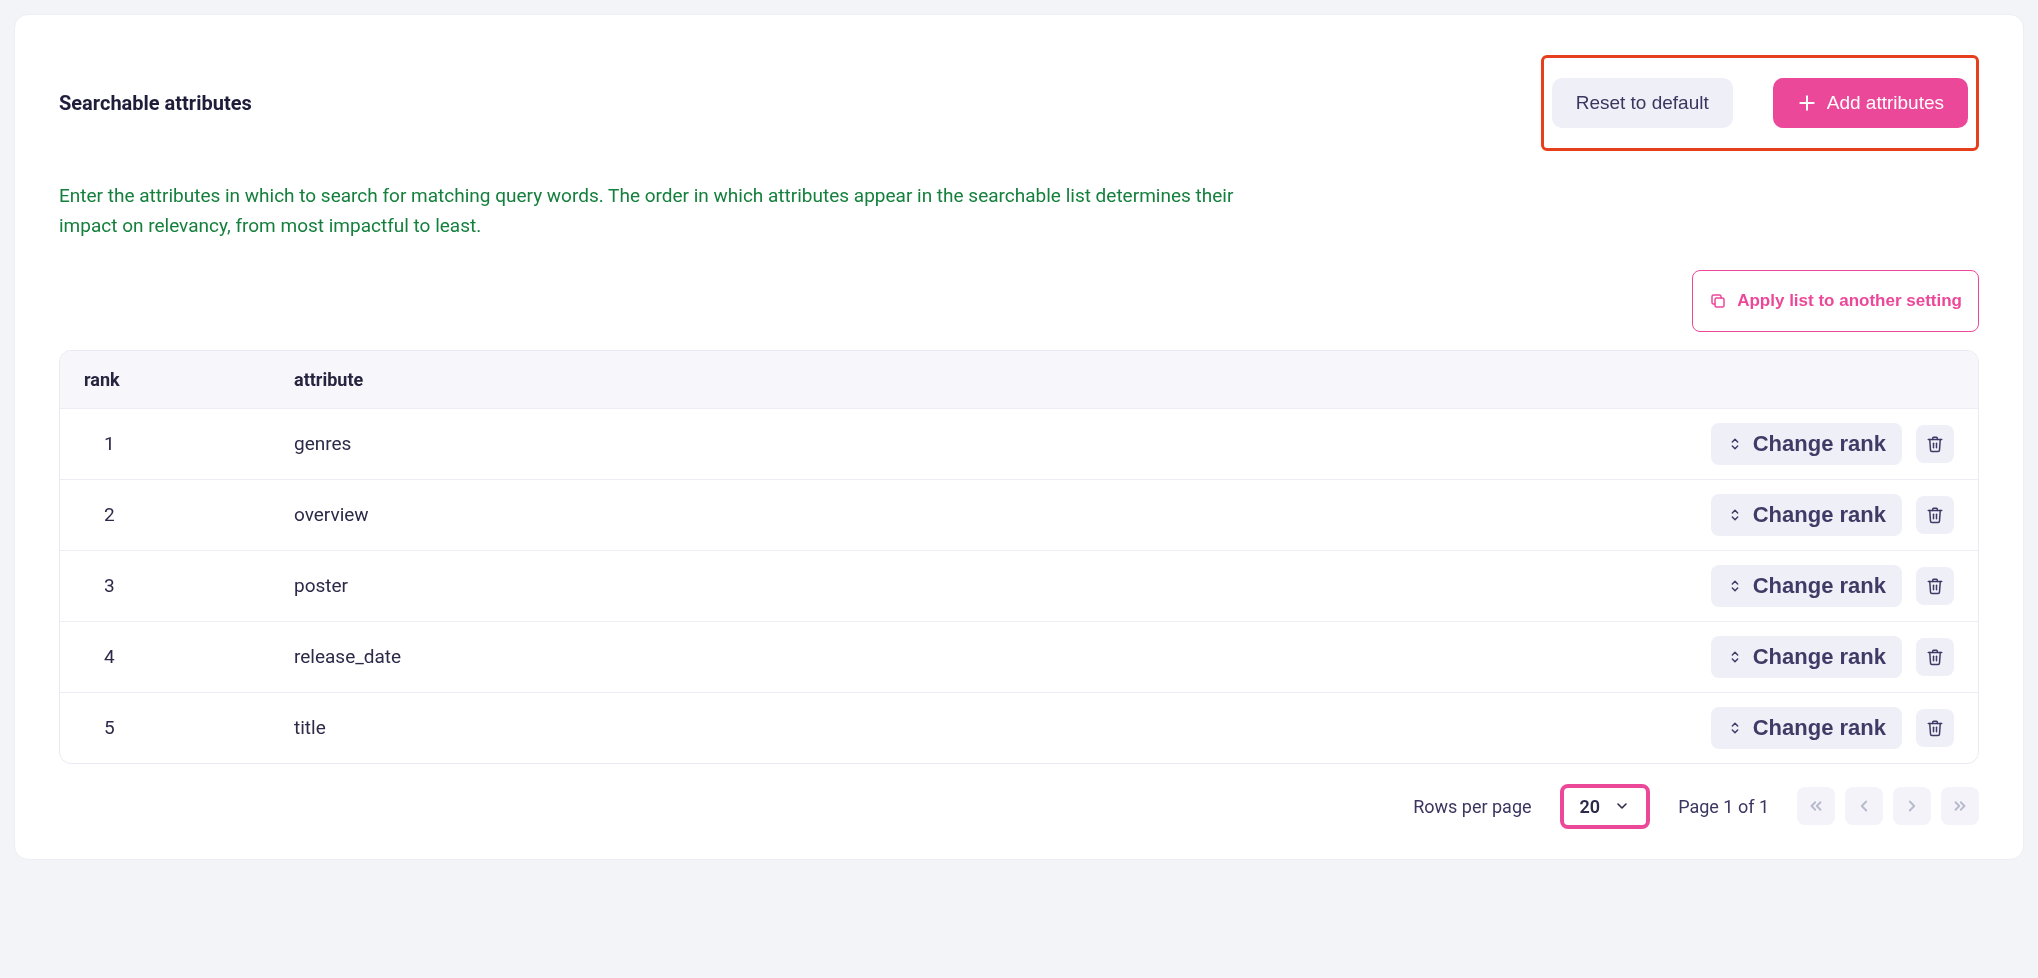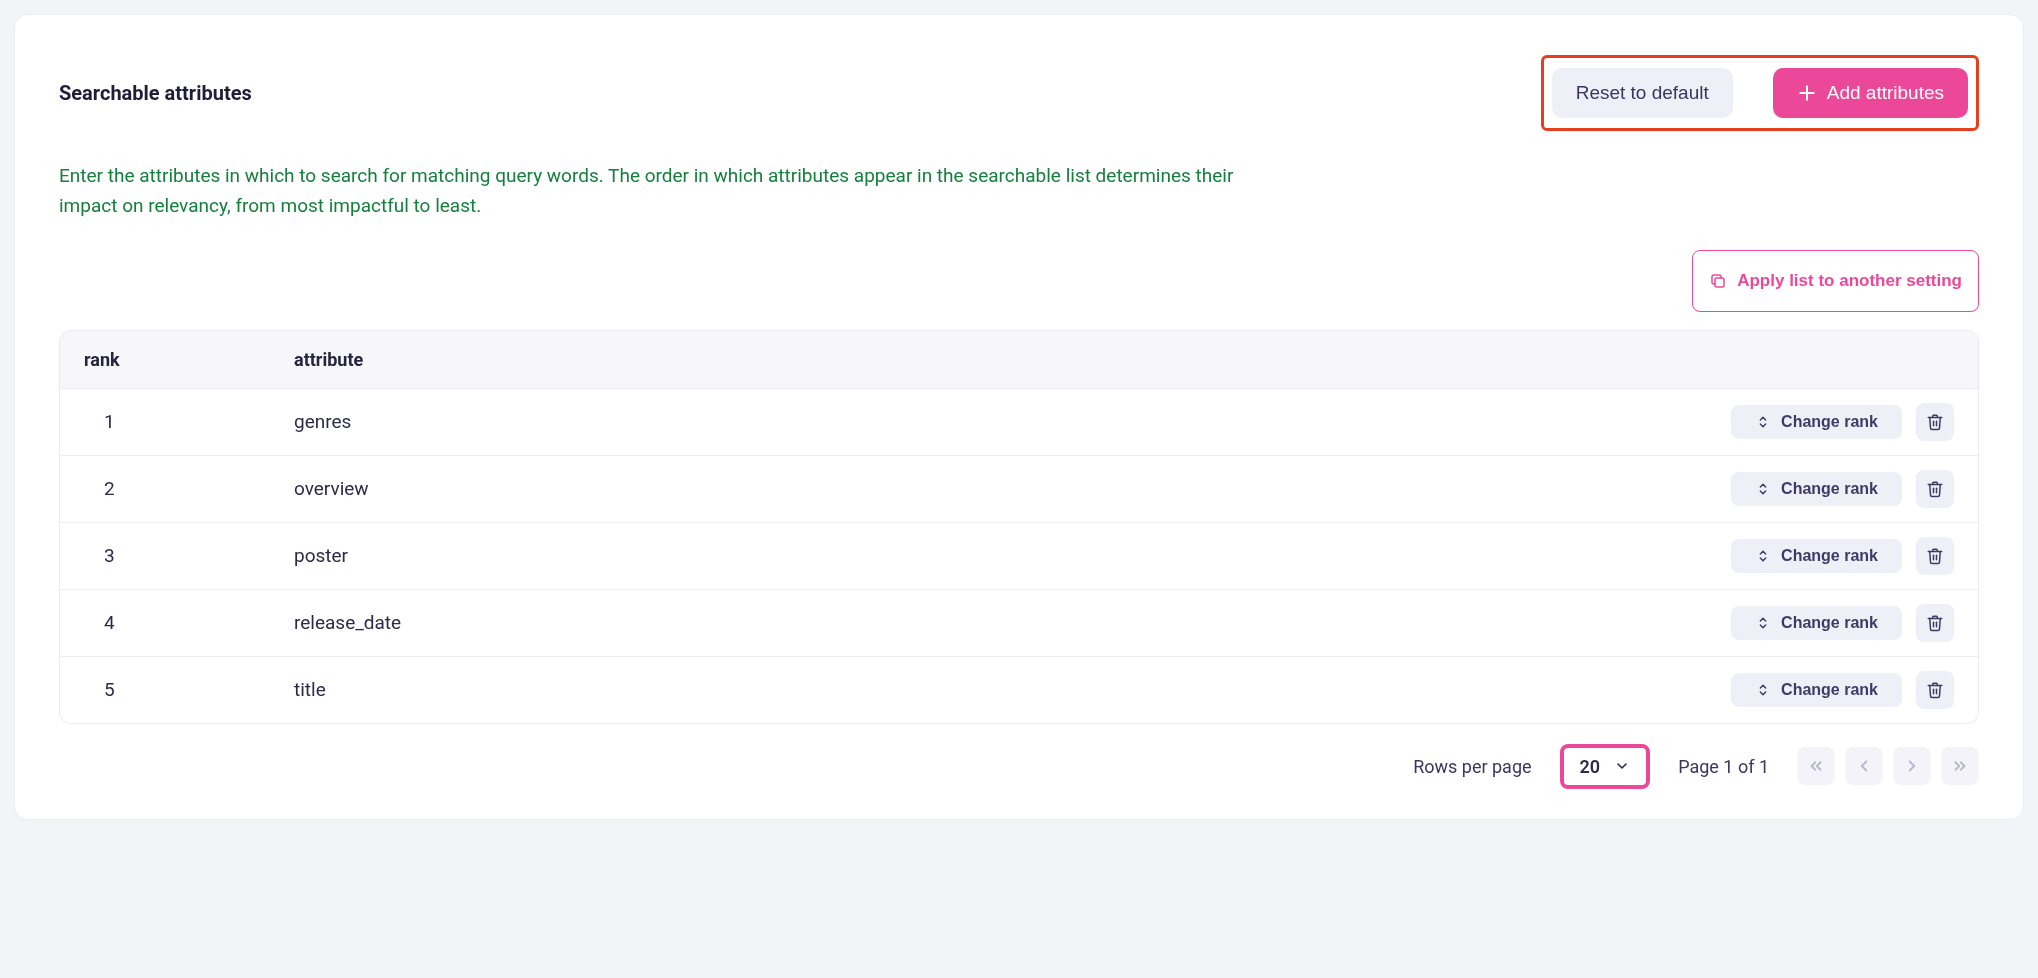--- a/index.html
+++ b/index.html
@@ -22,21 +22,21 @@
     margin-bottom: 30px;
   }
   .title {
     font-size: 20px;
     font-weight: 700;
     color: #1f1d3a;
   }
   .actions-box {
     border: 3px solid #e63f1d;
     border-radius: 6px;
-    padding: 10px 8px;
+    padding: 20px 8px;
     display: flex;
     gap: 16px;
     align-items: center;
   }
   .btn {
     display: inline-flex;
     align-items: center;
     gap: 10px;
     font-size: 19px;
     font-weight: 500;
@@ -100,22 +100,22 @@
     color: #2c2a48;
   }
   .trow .col-rank { padding-left: 20px; }
   .chip-btn {
     display: inline-flex;
     align-items: center;
     gap: 10px;
     background: #efeff7;
     color: #3f3b66;
     font-weight: 600;
-    font-size: 16px;
-    padding: 8px 24px;
+    font-size: 22px;
+    padding: 8px 16px;
     border: none;
     border-radius: 8px;
     cursor: pointer;
   }
   .icon-btn {
     display: inline-flex;
     align-items: center;
     justify-content: center;
     background: #efeff7;
     color: #3f3b66;

